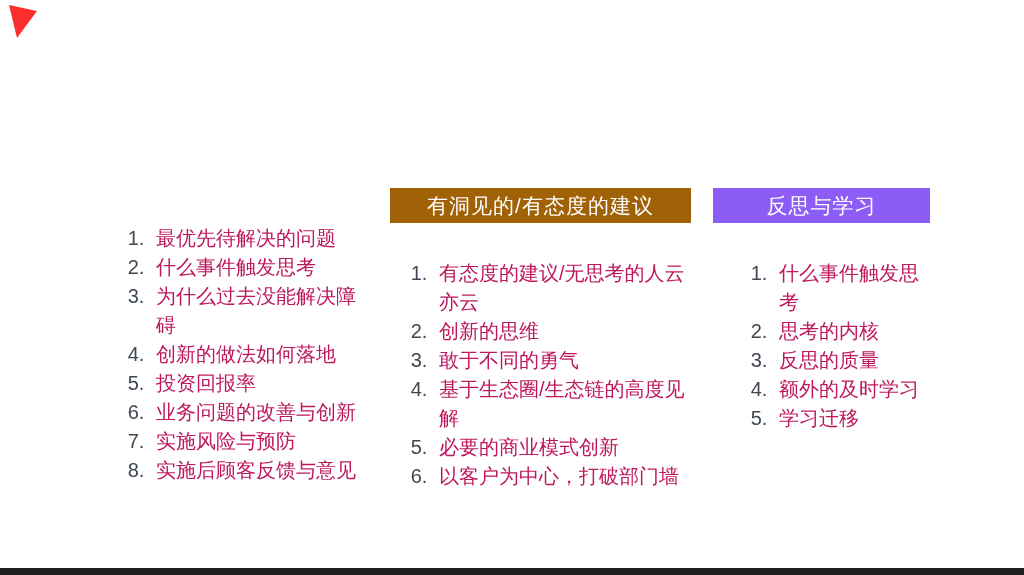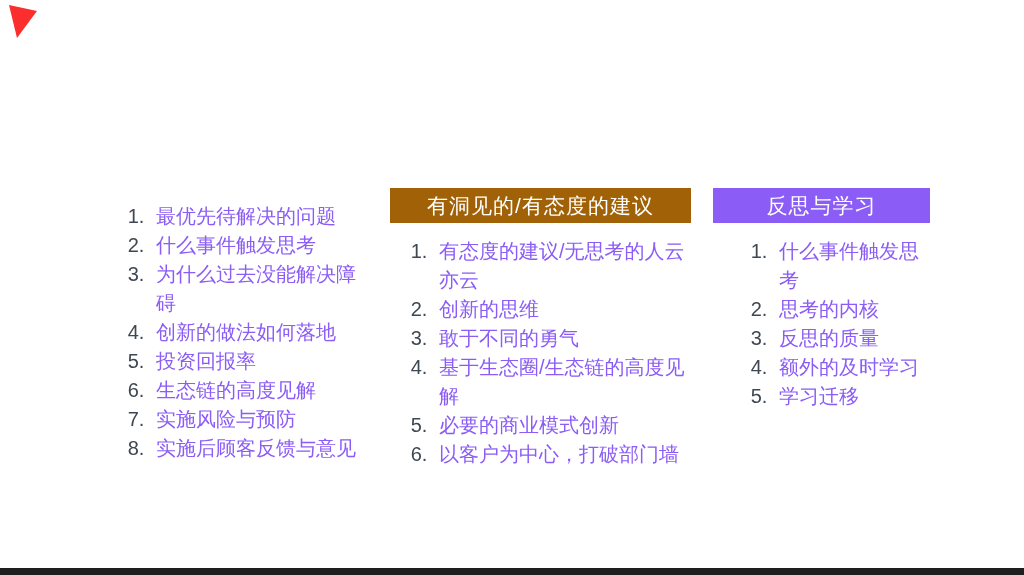--- a/index.html
+++ b/index.html
@@ -46,26 +46,26 @@
   .column-header {
     height: 35px;
     line-height: 35px;
     text-align: center;
     color: #ffffff;
     font-size: 21px;
     font-weight: 500;
     letter-spacing: 1px;
   }
   .column-list {
-    margin: 14px 0 0 0;
+    margin: 36px 0 0 0;
     padding: 0;
     list-style: decimal outside;
     font-size: 20px;
     font-weight: 500;
-    color: #8b5cf6;
+    color: #be185d;
     line-height: 29px;
   }
   .col-1 .column-list { margin-left: 51px; }
   .col-2 .column-list { margin-left: 43px; }
   .col-3 .column-list { margin-left: 60px; }
   .column-list li {
     padding-left: 6px;
   }
   .column-list li::marker {
     color: #3f4852;
@@ -89,21 +89,21 @@
   </svg>
 
 
   <div class="column col-1">
     <ol class="column-list">
         <li>最优先待解决的问题</li>
         <li>什么事件触发思考</li>
         <li>为什么过去没能解决障碍</li>
         <li>创新的做法如何落地</li>
         <li>投资回报率</li>
-        <li>生态链的高度见解</li>
+        <li>业务问题的改善与创新</li>
         <li>实施风险与预防</li>
         <li>实施后顾客反馈与意见</li>
       </ol>
   </div>
 
   <div class="column col-2">
     <div class="column-header" style="background: #a16207;">有洞见的/有态度的建议</div>
     <ol class="column-list">
         <li>有态度的建议/无思考的人云亦云</li>
         <li>创新的思维</li>

